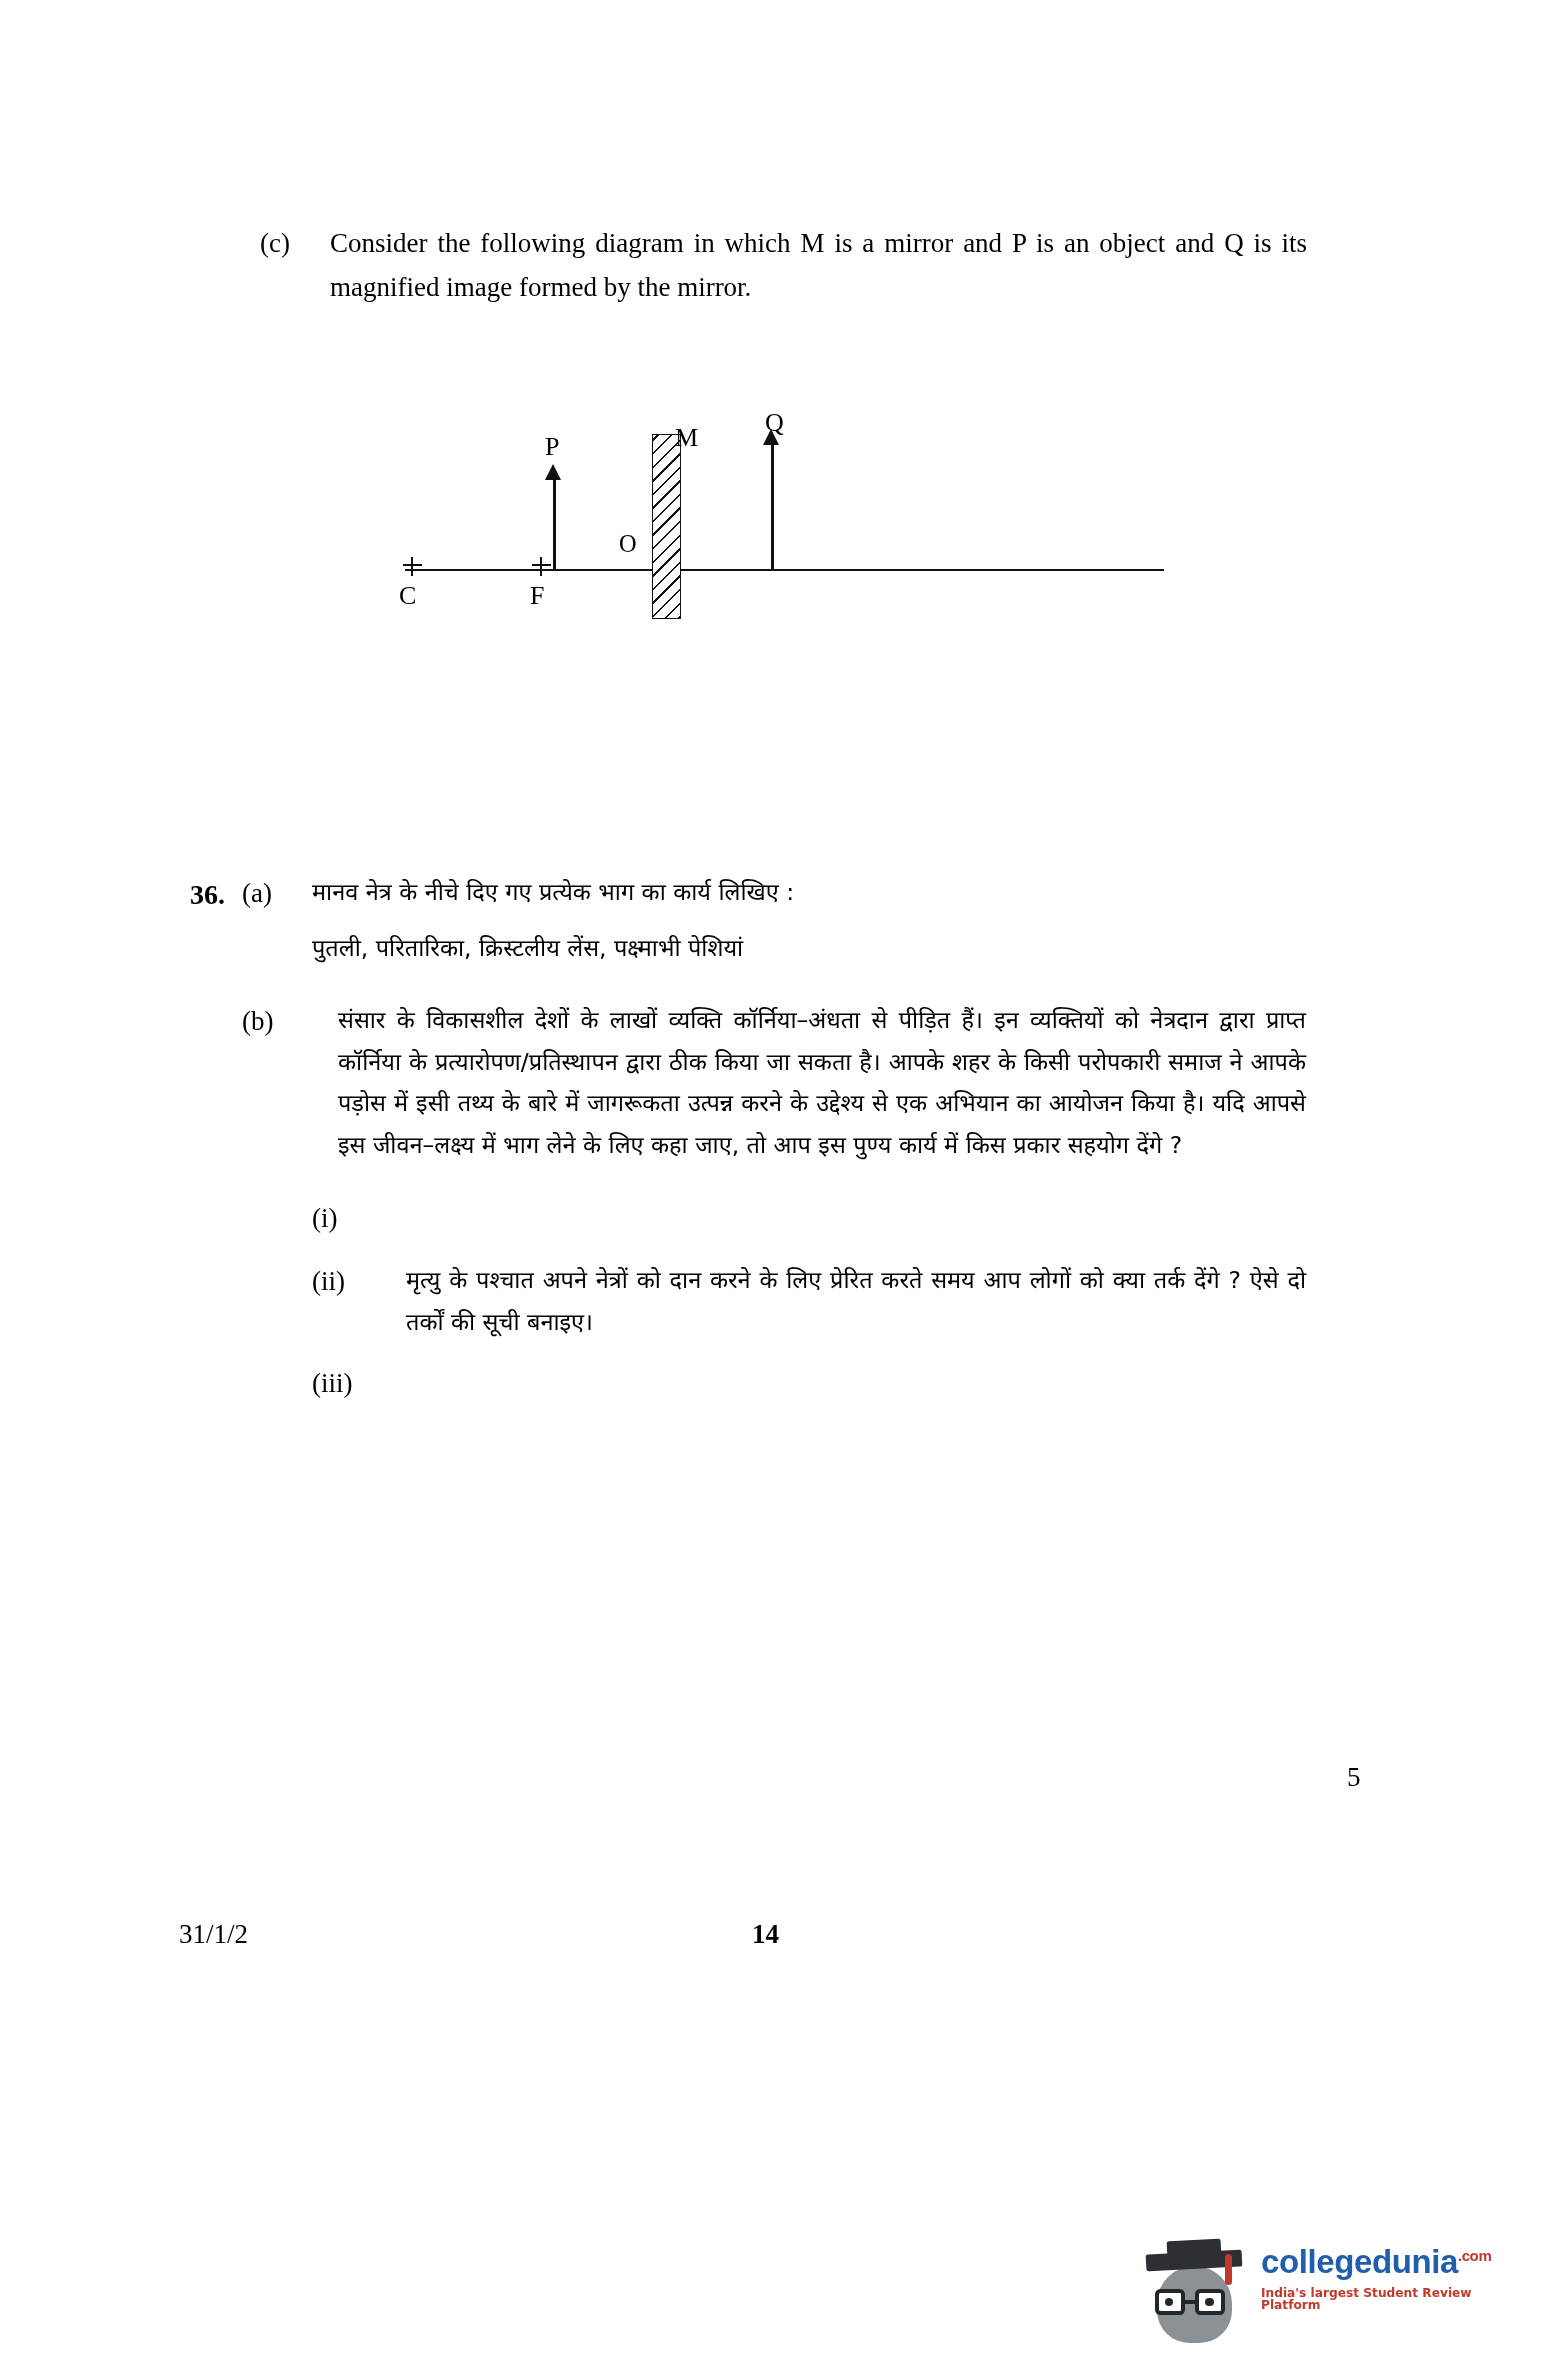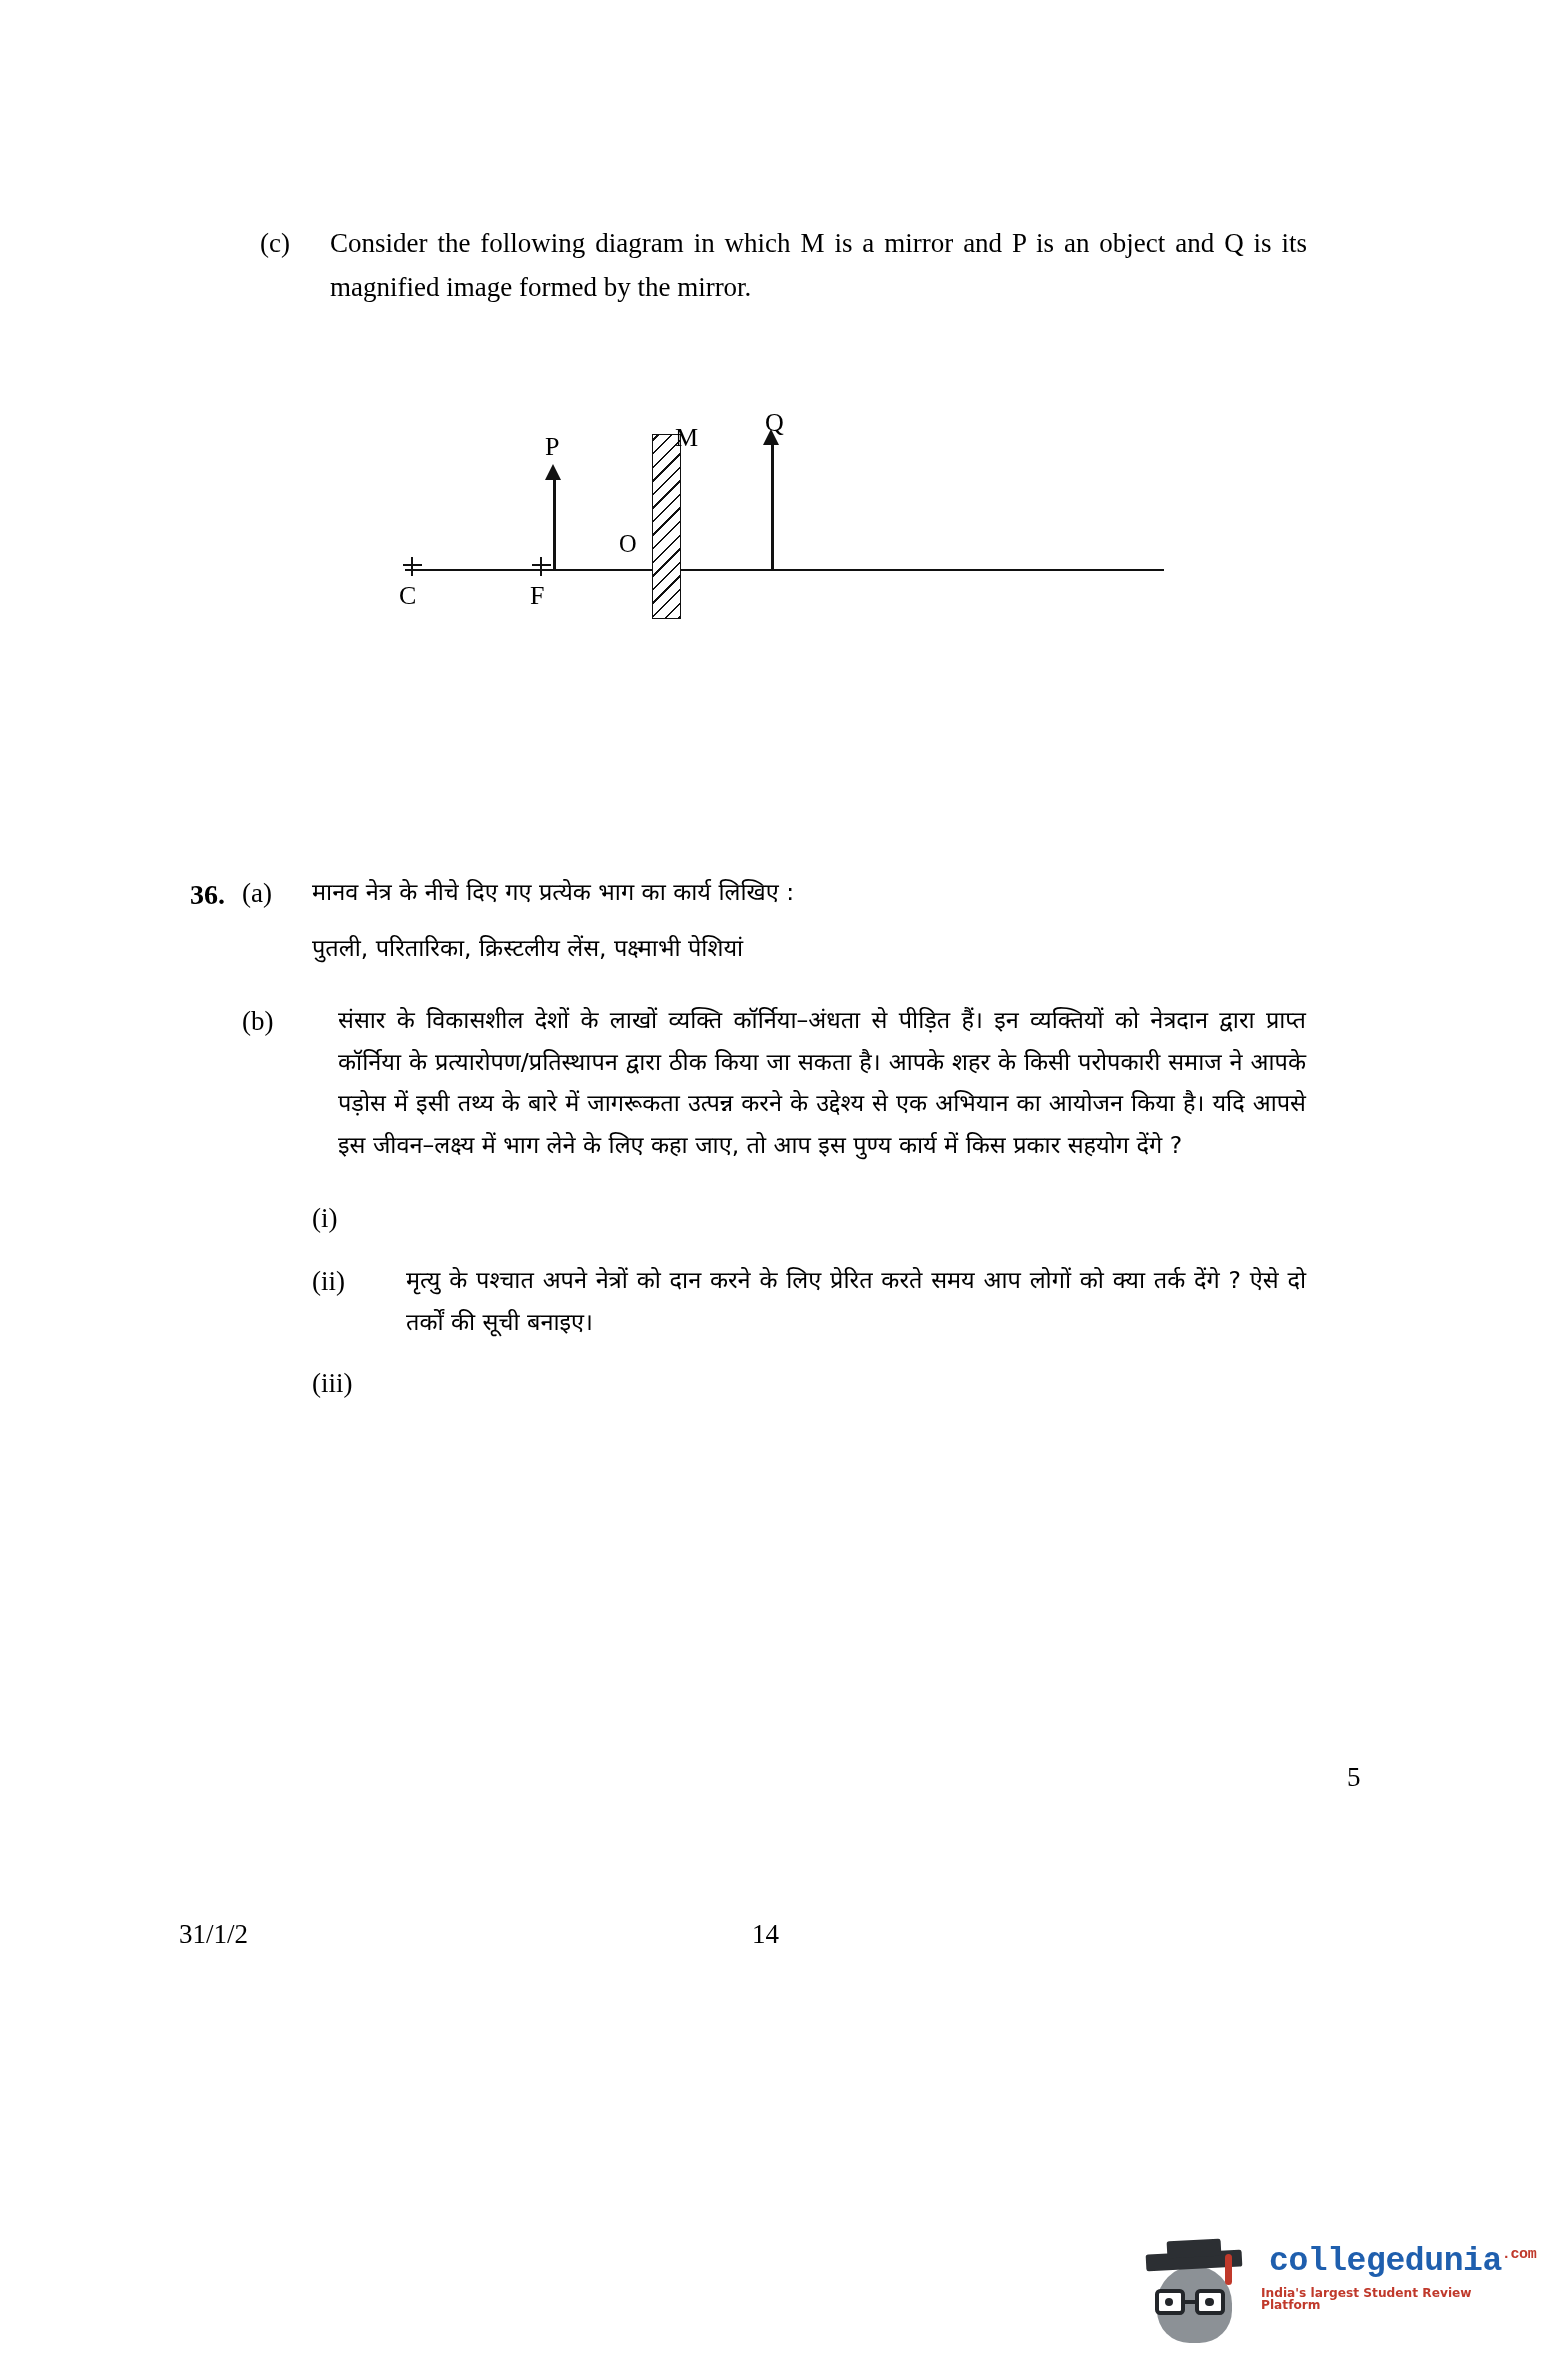--- a/index.html
+++ b/index.html
@@ -191,20 +191,21 @@
     position: absolute;
     left: 179px;
     top: 1919px;
     font-size: 27px;
   }
   .footer-page {
     position: absolute;
     left: 752px;
     top: 1919px;
     font-size: 27px;
+    font-weight: bold;
   }
 
   
   .watermark {
     position: absolute;
     left: 1134px;
     top: 2226px;
     width: 375px;
     height: 122px;
   }
@@ -282,27 +283,26 @@
   }
   .wm-eye-l { left: 23.5px; }
   .wm-eye-r { left: 64px; }
   .wm-text {
     position: absolute;
     left: 127px;
     top: 19px;
     width: 253px;
   }
   .wm-brand {
-    font-family: Liberation Mono, monospace;
+    font-family: Liberation Sans, sans-serif;
     font-size: 33px;
     font-weight: bold;
     color: #1f5fae;
     letter-spacing: -0.4px;
     line-height: 1;
-    margin-left: 8px;
   }
   .wm-brand .dot {
     color: #c0392b;
     font-size: 15px;
     font-weight: bold;
     vertical-align: super;
   }
   .wm-tag {
     margin-top: 8.7px;
     font-family: "DejaVu Sans", sans-serif;

